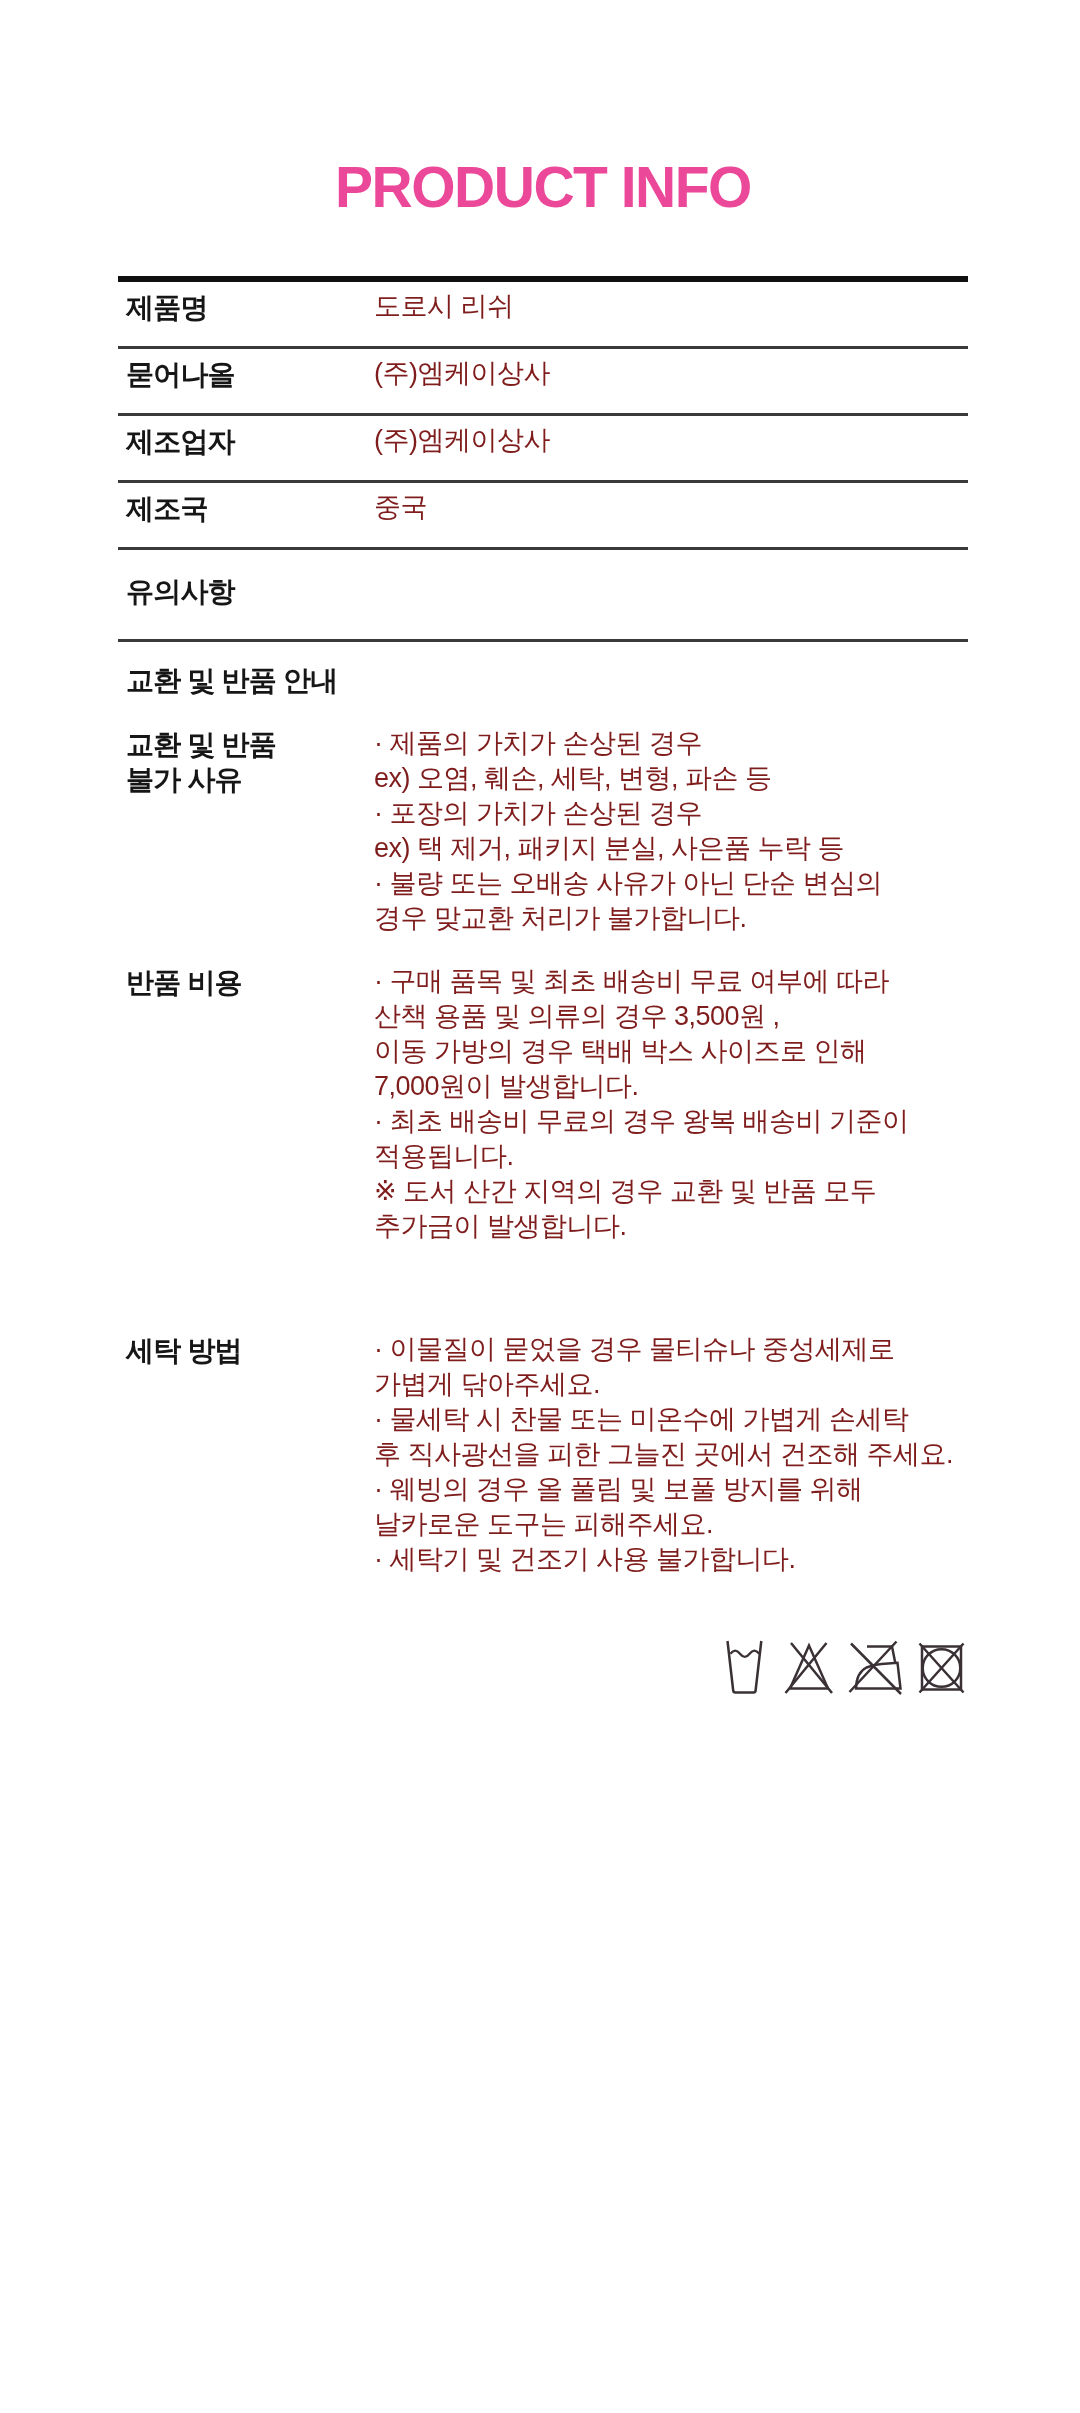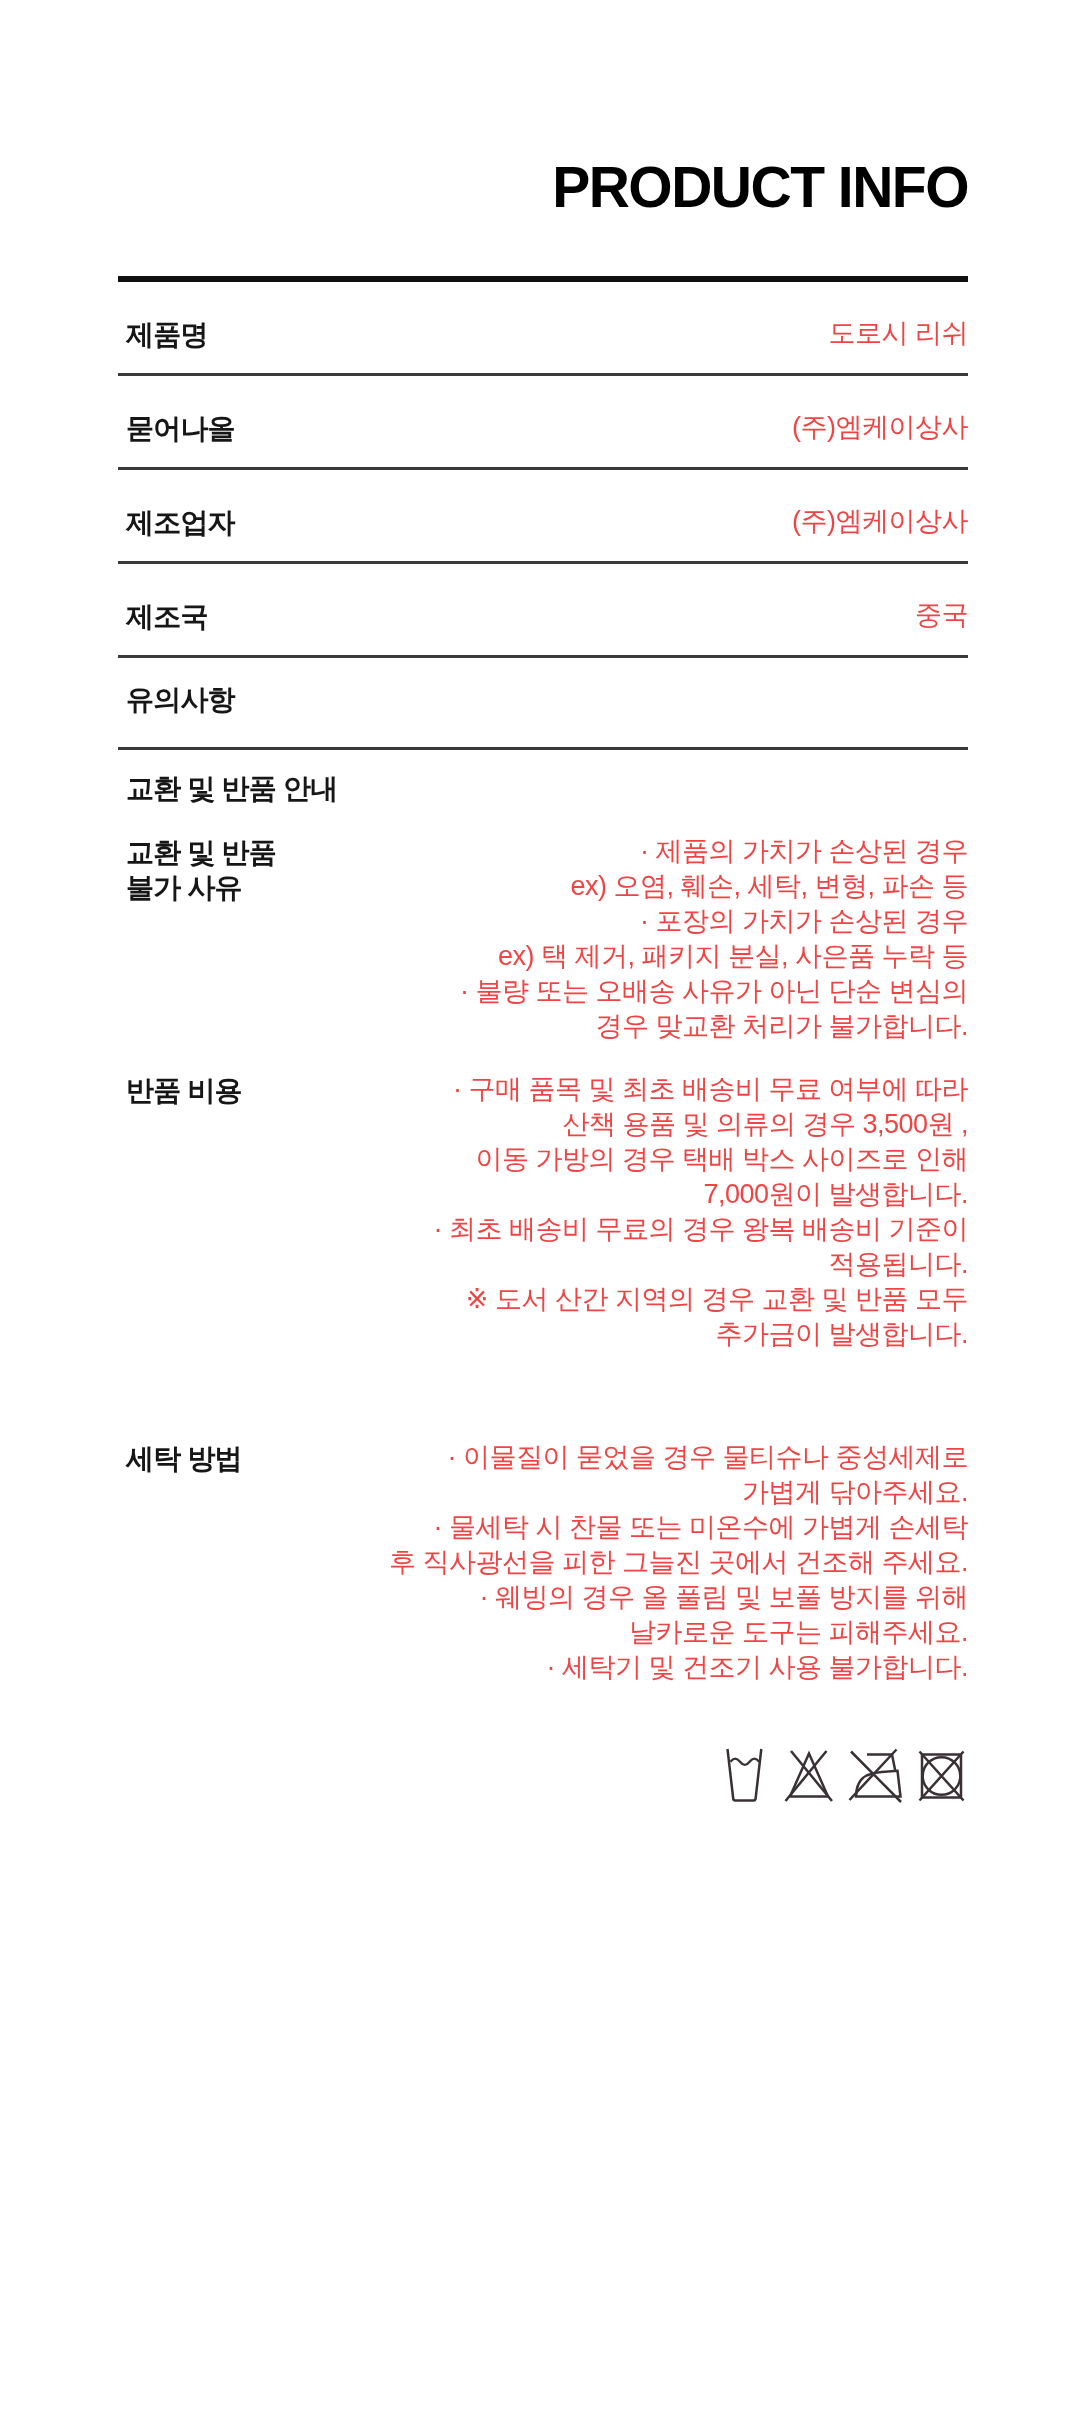--- a/index.html
+++ b/index.html
@@ -9,47 +9,47 @@
     color:#161616;overflow:hidden;
   }
   .container{position:absolute;left:118px;top:0;width:850px;}
   .title{
     margin:158px 0 0 0;text-align:center;
     font-size:57px;line-height:58px;font-weight:800;letter-spacing:-1.5px;
   }
   .topline{height:6px;background:#101010;margin-top:60px;}
   .row{display:flex;align-items:flex-start;}
   .row.bordered{border-bottom:3px solid #3a3a3a;}
-  .r-compact{padding:34px 0 21px 0;}
+  .r-compact{padding:7px 0 21px 0;}
   .r-para{padding:23px 0 30px 0;gap:37px;}
   .r-blk{padding:20px 0 8px 0;}
   .pb-lg{padding-bottom:64px;}
   .pt-md{padding-top:24px;}
   .cell-label{
     flex:none;width:256px;box-sizing:border-box;padding:1px 10px 0 8px;
     font-size:28px;line-height:35px;font-weight:700;letter-spacing:-0.8px;
     white-space:pre-line;
   }
   .cell-value{
     flex:1;min-width:0;
     font-size:27px;line-height:35px;letter-spacing:-0.5px;
-    white-space:pre-line;color:#ef4444;text-align:right;
+    white-space:pre-line;color:#7f1d1d;
   }
   .care-icons{
     display:flex;justify-content:flex-end;align-items:flex-end;gap:11px;
     margin-top:52px;
   }
   .care-icons svg{display:block;}
 </style>
 </head>
 <body>
 
 <div class="container">
 
-  <h1 class="title" style="color: #000000; text-align: right;">PRODUCT INFO</h1>
+  <h1 class="title" style="color: #ec4899;">PRODUCT INFO</h1>
 
   <div class="topline"></div>
 
   <div id="info-table">
       <div class="row r-compact bordered">
         <div class="cell-label">제품명</div>
         <div class="cell-value">도로시 리쉬</div>
       </div>
       <div class="row r-compact bordered">
         <div class="cell-label">묻어나올</div>

